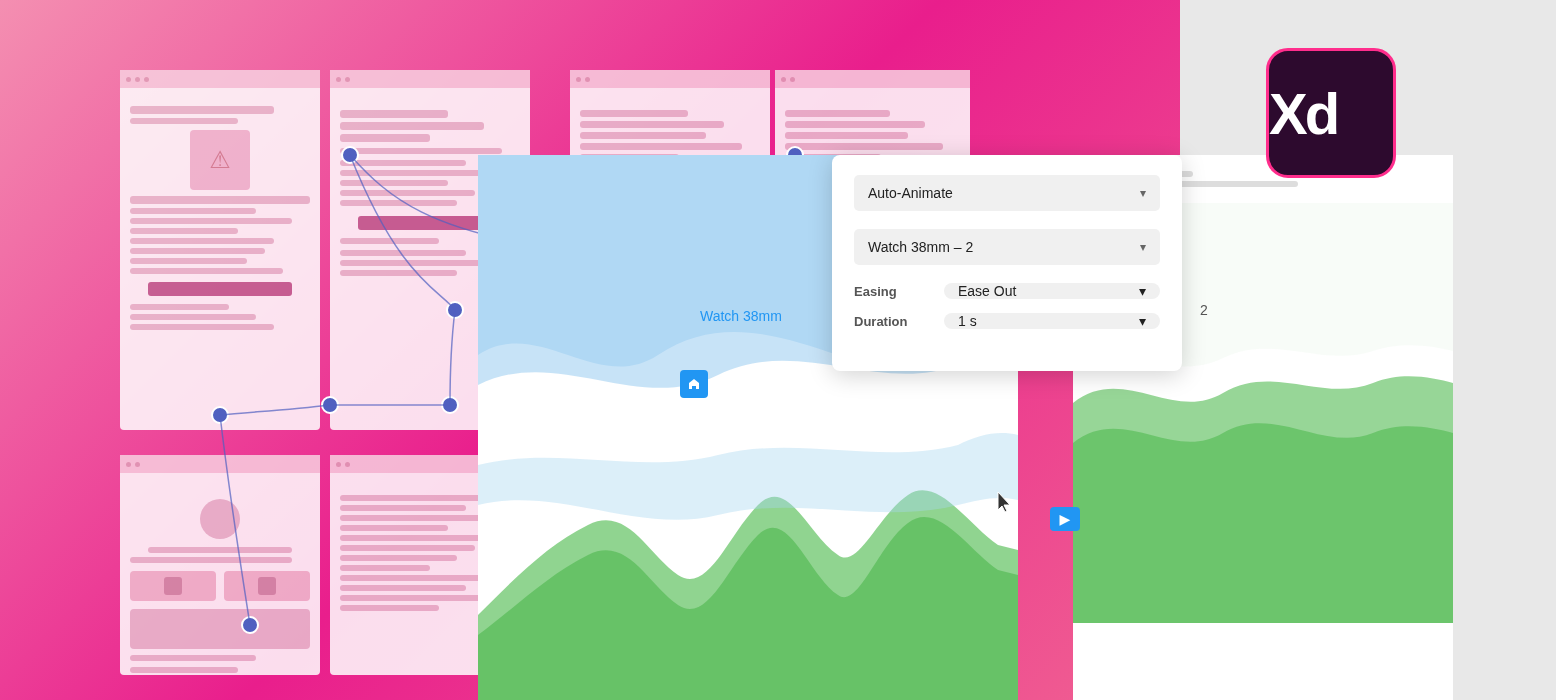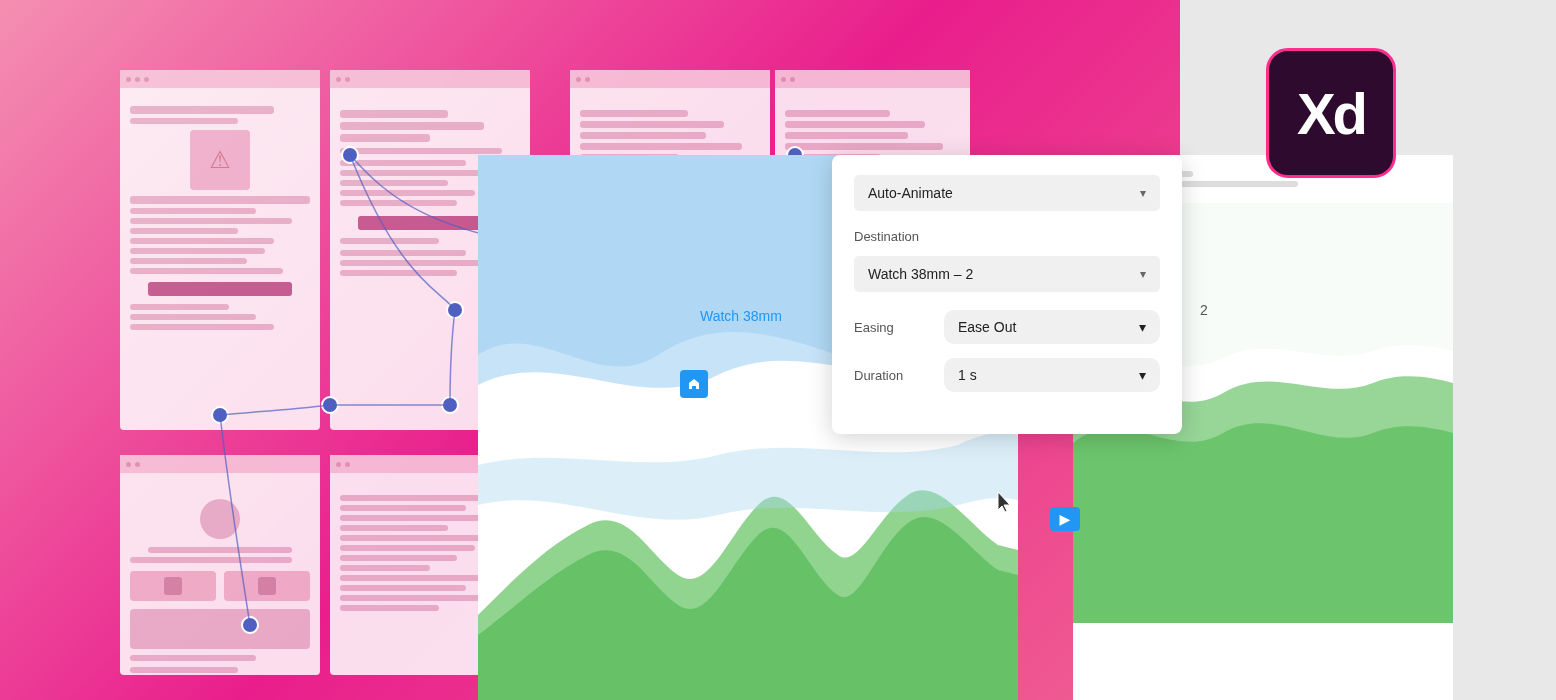--- a/index.html
+++ b/index.html
@@ -167,48 +167,49 @@
       display: flex;
       align-items: center;
       margin-bottom: 14px;
     }
 
     .field-label {
       font-size: 13px;
       color: #555;
       width: 90px;
       flex-shrink: 0;
+      font-weight: bold;
     }
 
     .field-value-dropdown {
       flex: 1;
       background: #f0f0f0;
       border-radius: 10px;
-      padding: 9px 14px;
+      padding: 0 14px;
       font-size: 14px;
       color: #222;
       display: flex;
       align-items: center;
       justify-content: space-between;
       cursor: pointer;
     }
 
     
     .xd-logo {
       position: absolute;
       top: 48px;
       right: 160px;
       width: 130px;
       height: 130px;
       background: #2d0a2e;
       border-radius: 22px;
       border: 3px solid #ff2d8c;
       display: flex;
       align-items: center;
-      justify-content: center;
+      justify-content: flex-start;
       z-index: 200;
     }
 
     .xd-logo-text {
       font-size: 58px;
       font-weight: bold;
       color: white;
       letter-spacing: -3px;
     }
 
@@ -457,23 +458,20 @@
   <path d="M4,4 L4,22 L8,18 L11,24 L13,23 L10,17 L16,17 Z" fill="#333" stroke="white" stroke-width="1"></path>
 </svg>
 
 <div class="action-panel">
 
   <div class="dropdown-select">
     <span>Auto-Animate</span>
     <span class="chevron">▾</span>
   </div>
 
-  <div class="action-panel-header" style="margin-bottom:12px;">
-    <label>Destination</label>
-  </div>
 
   <div class="dropdown-select">
     <span>Watch 38mm – 2</span>
     <span class="chevron">▾</span>
   </div>
 
   <div class="field-row">
     <span class="field-label">Easing</span>
     <div class="field-value-dropdown">
       <span>Ease Out</span>

